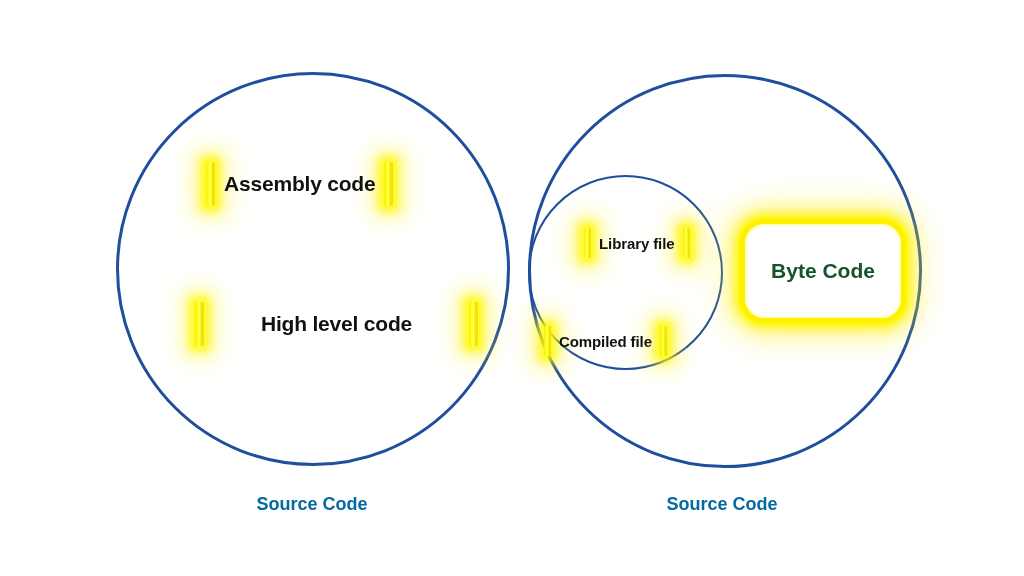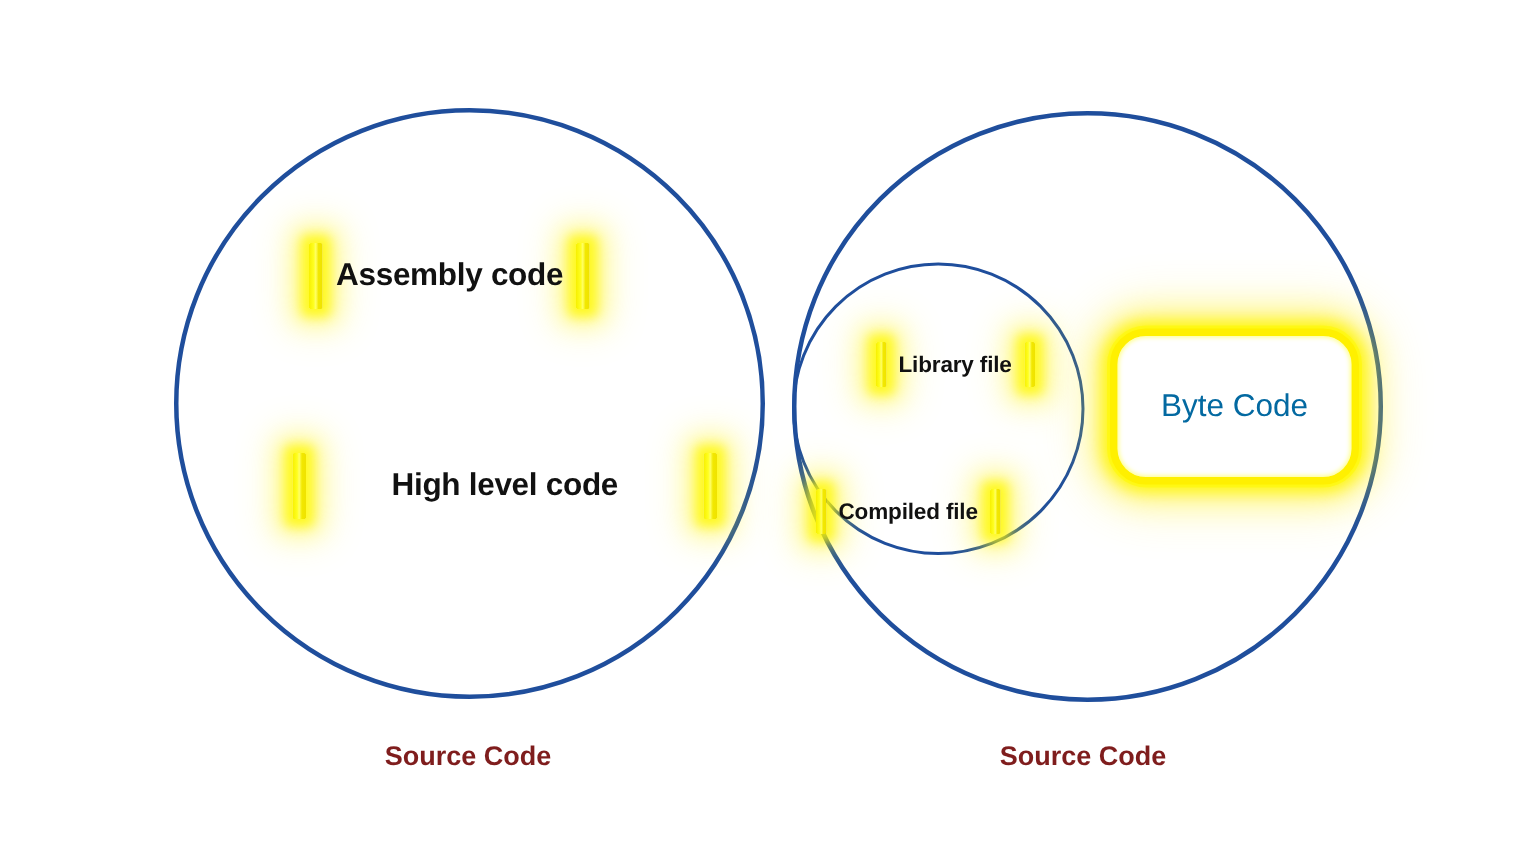--- a/index.html
+++ b/index.html
@@ -111,31 +111,31 @@
     justify-content: center;
     box-shadow:
       0 0 0 2px rgba(255, 250, 0, 0.55),
       0 0 9px 5px rgba(255, 245, 0, 0.80),
       0 0 20px 10px rgba(255, 240, 0, 0.45),
       0 0 34px 16px rgba(255, 238, 0, 0.22),
       inset 0 0 3px 1px rgba(255, 255, 130, 0.9);
   }
   #bytecode-box .bc-text {
     font-size: 21px;
-    font-weight: normal;
-    color: #0369a1;
+    font-weight: bold;
+    color: #14532d;
     white-space: nowrap;
   }
 
   
   .caption {
     position: absolute;
     font-size: 18px;
     font-weight: bold;
-    color: #7f1d1d;
+    color: #0369a1;
     white-space: nowrap;
     text-align: center;
   }
   #caption-source { left: 212px; top: 494px; width: 200px; }
   #caption-object { left: 622px; top: 494px; width: 200px; }
 </style>
 </head>
 <body>
 
 <div id="stage">

